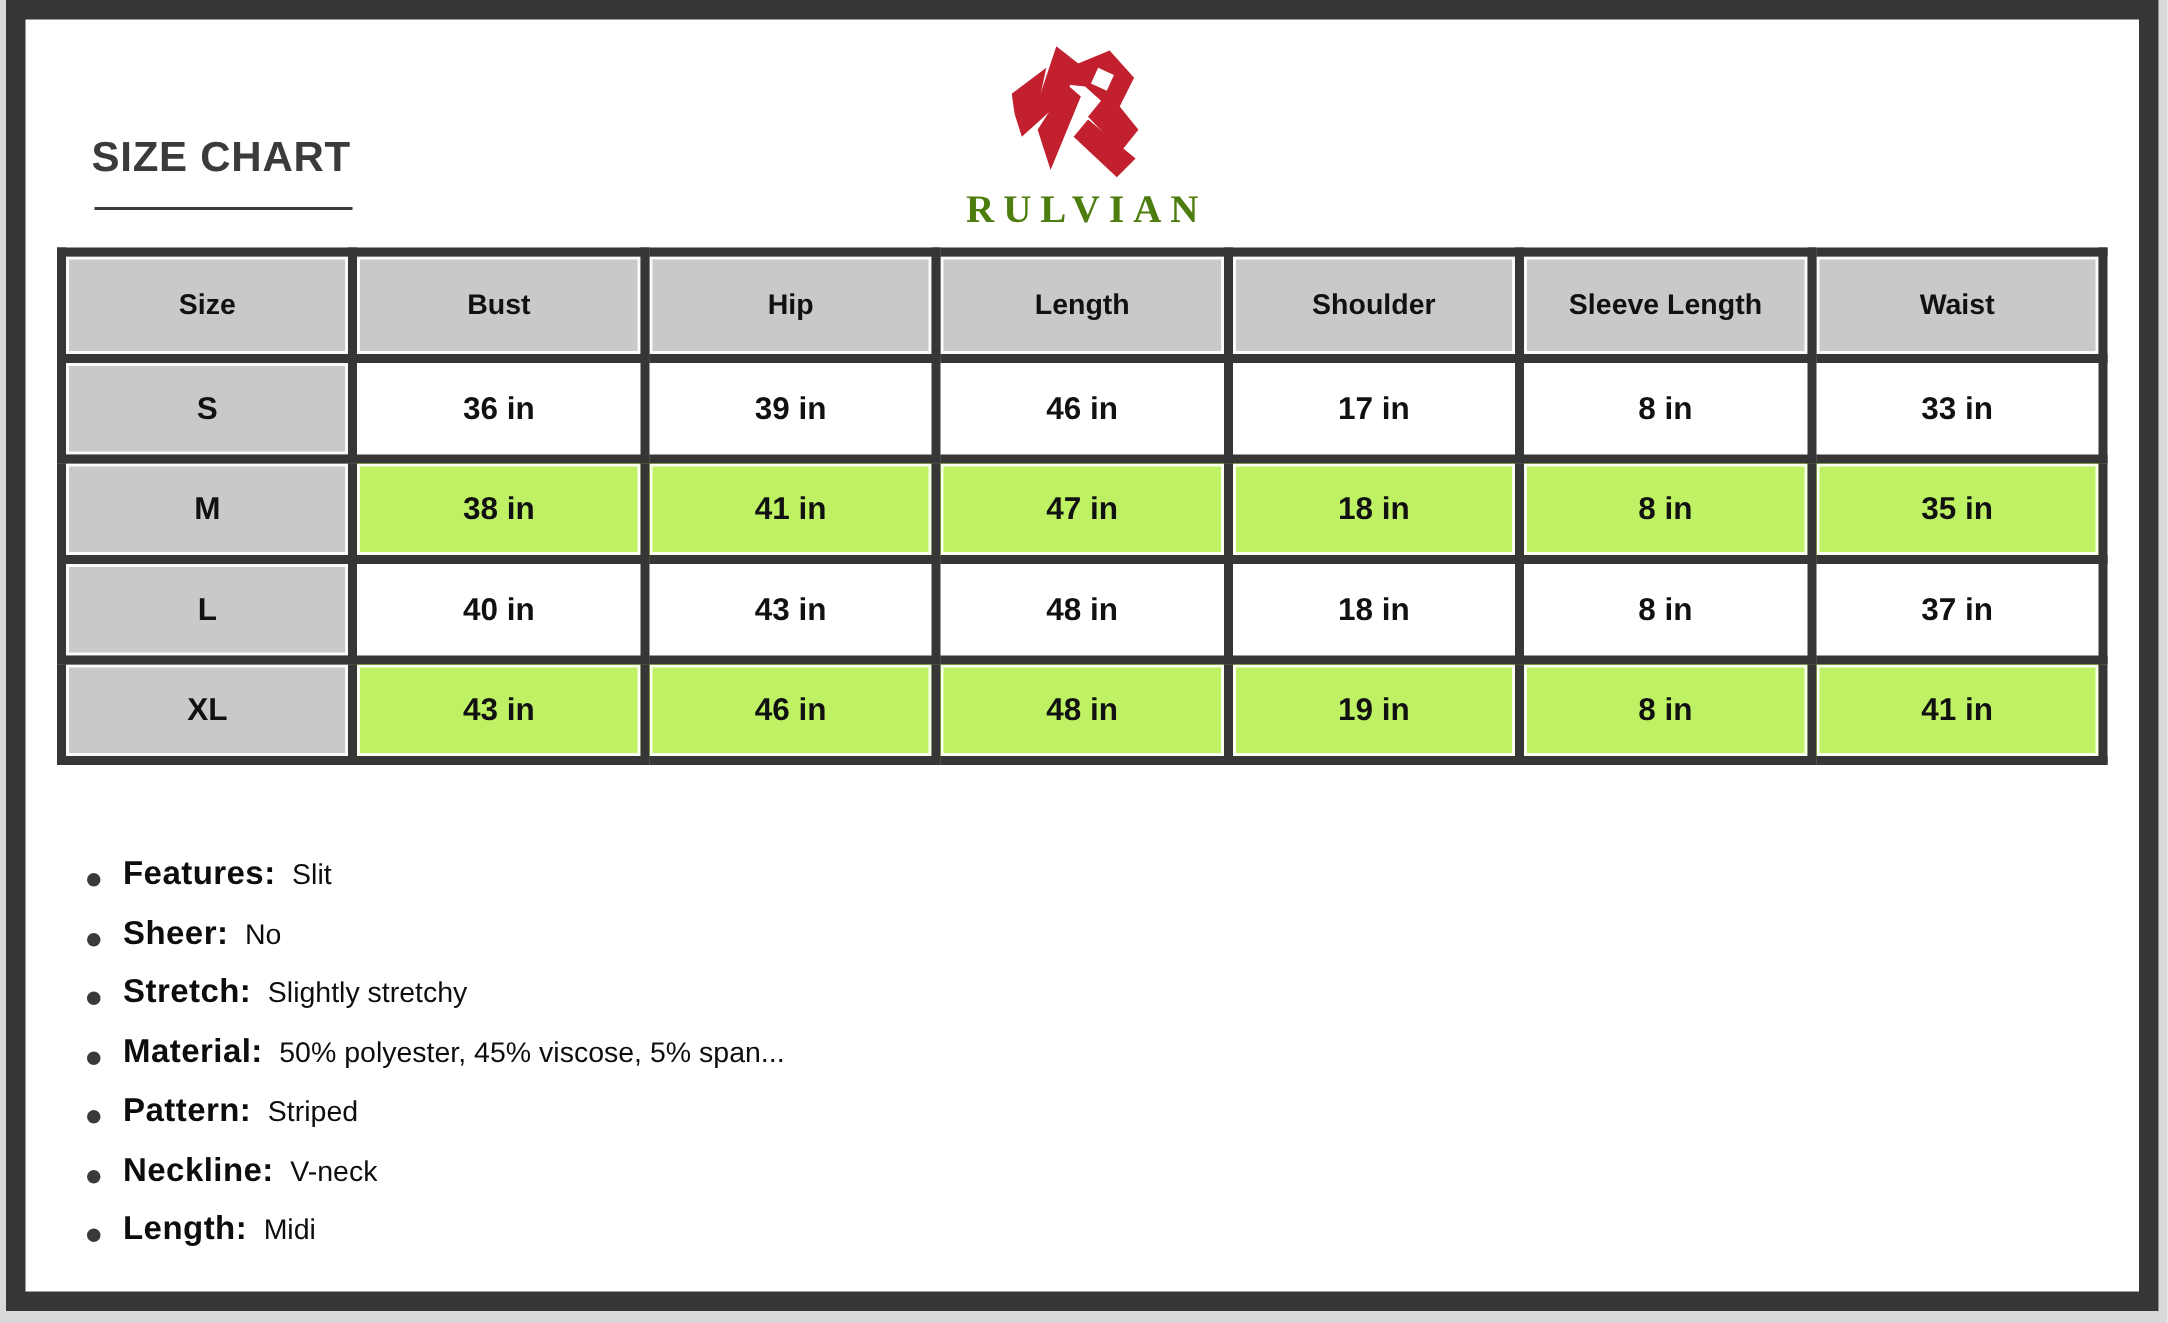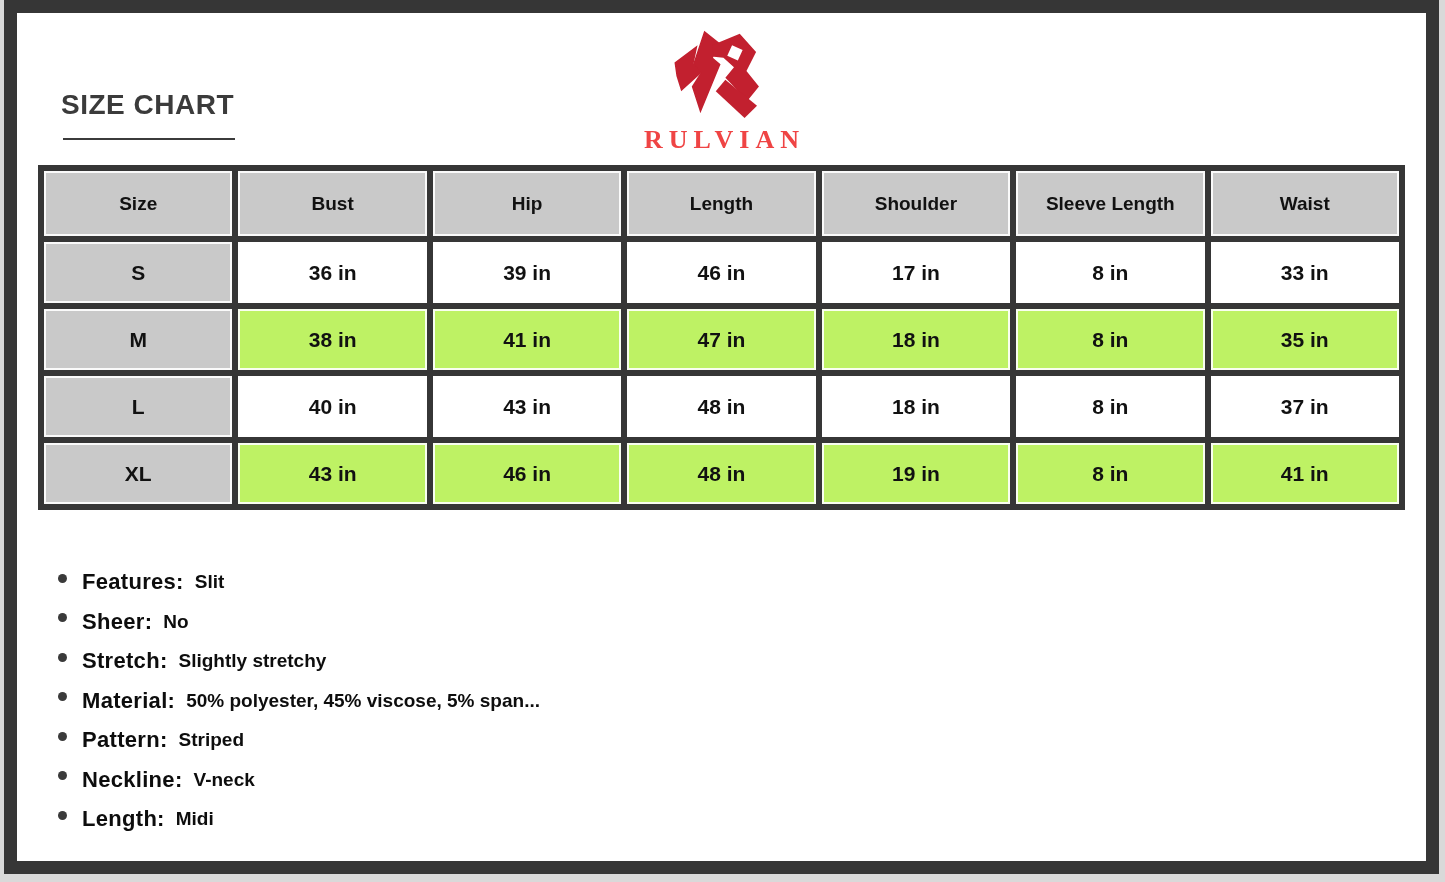--- a/index.html
+++ b/index.html
@@ -44,48 +44,48 @@
   }
   table.size-table th {
     height:71px; background:#c9c9c9; font-size:19px; font-weight:bold;
   }
   table.size-table td { height:67px; font-size:21px; font-weight:bold; }
   table.size-table td.size-cell { background:#c9c9c9; }
   table.size-table tr.row-even td.val-cell { background:#ffffff; }
   table.size-table tr.row-odd  td.val-cell { background:#bef264; }
   
   .details { position:absolute; left:41px; top:556px; }
-  .detail-item { display:flex; align-items:center; margin-bottom:13.5px; }
+  .detail-item { display:flex; align-items:flex-end; margin-bottom:13.5px; }
   .bullet {
     width:9px; height:9px; border-radius:50%; background:#3a3a3a;
     margin-right:15px; position:relative; top:-4px; flex:0 0 9px;
   }
   .detail-label { font-size:22px; font-weight:bold; color:#0d0d0d; letter-spacing:0.3px; }
-  .detail-value { font-size:19px; font-weight:bold; color:#0d0d0d; margin-left:11px; }
+  .detail-value { font-size:19px; font-weight:normal; color:#0d0d0d; margin-left:11px; }
 </style>
 </head>
 <body>
 
 <div class="frame">
 
   <div class="title-block">
     <div class="page-title">SIZE CHART</div>
     <div class="title-underline"></div>
   </div>
 
   <div class="brand">
     <span>
       <svg width="118" height="96" viewBox="0 0 120 100" fill="#c2202f" xmlns="http://www.w3.org/2000/svg">
         <path d="M42,6 L61,21 L51,34 L59,41 L38,92 L29,64 L38,50 L30,42 Z"></path>
         <path d="M11,39 L35,21 L31,40 L39,50 L18,69 L13,53 Z"></path>
         <path fill-rule="evenodd" d="M50,21 L79,9 L96,28 L86,48 L99,64 L87,79 L64,55 L73,44 L62,34 L52,33 Z M71,21 L82,26 L77,37 L66,32 Z"></path>
         <path d="M64,57 L97,84 L84,97 L54,69 Z"></path>
       </svg>
     </span>
-    <div class="brand-name" style="color:#ef4444;text-align:center;">RULVIAN</div>
+    <div class="brand-name" style="color:#4d7c0f;text-align:center;">RULVIAN</div>
   </div>
 
   <table class="size-table">
     <thead>
       <tr id="header-row">
           <th>Size</th>
           <th>Bust</th>
           <th>Hip</th>
           <th>Length</th>
           <th>Shoulder</th>

